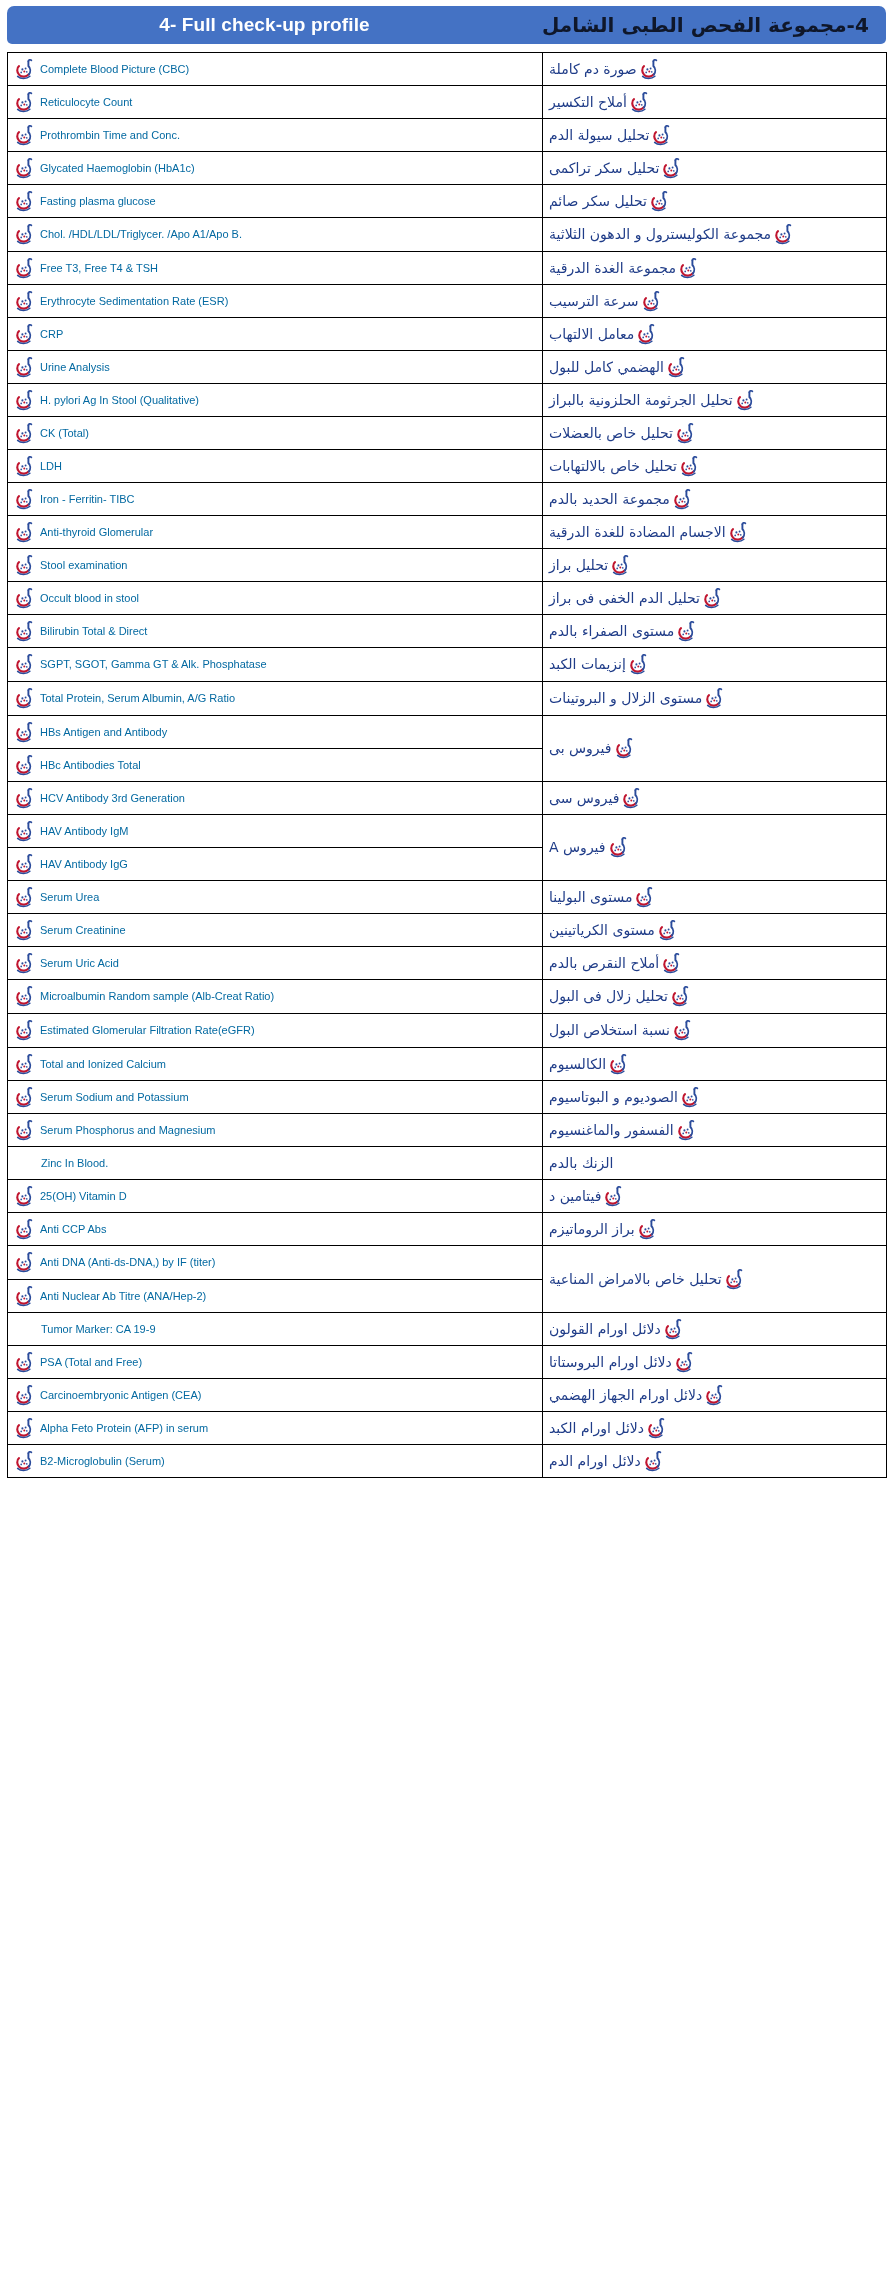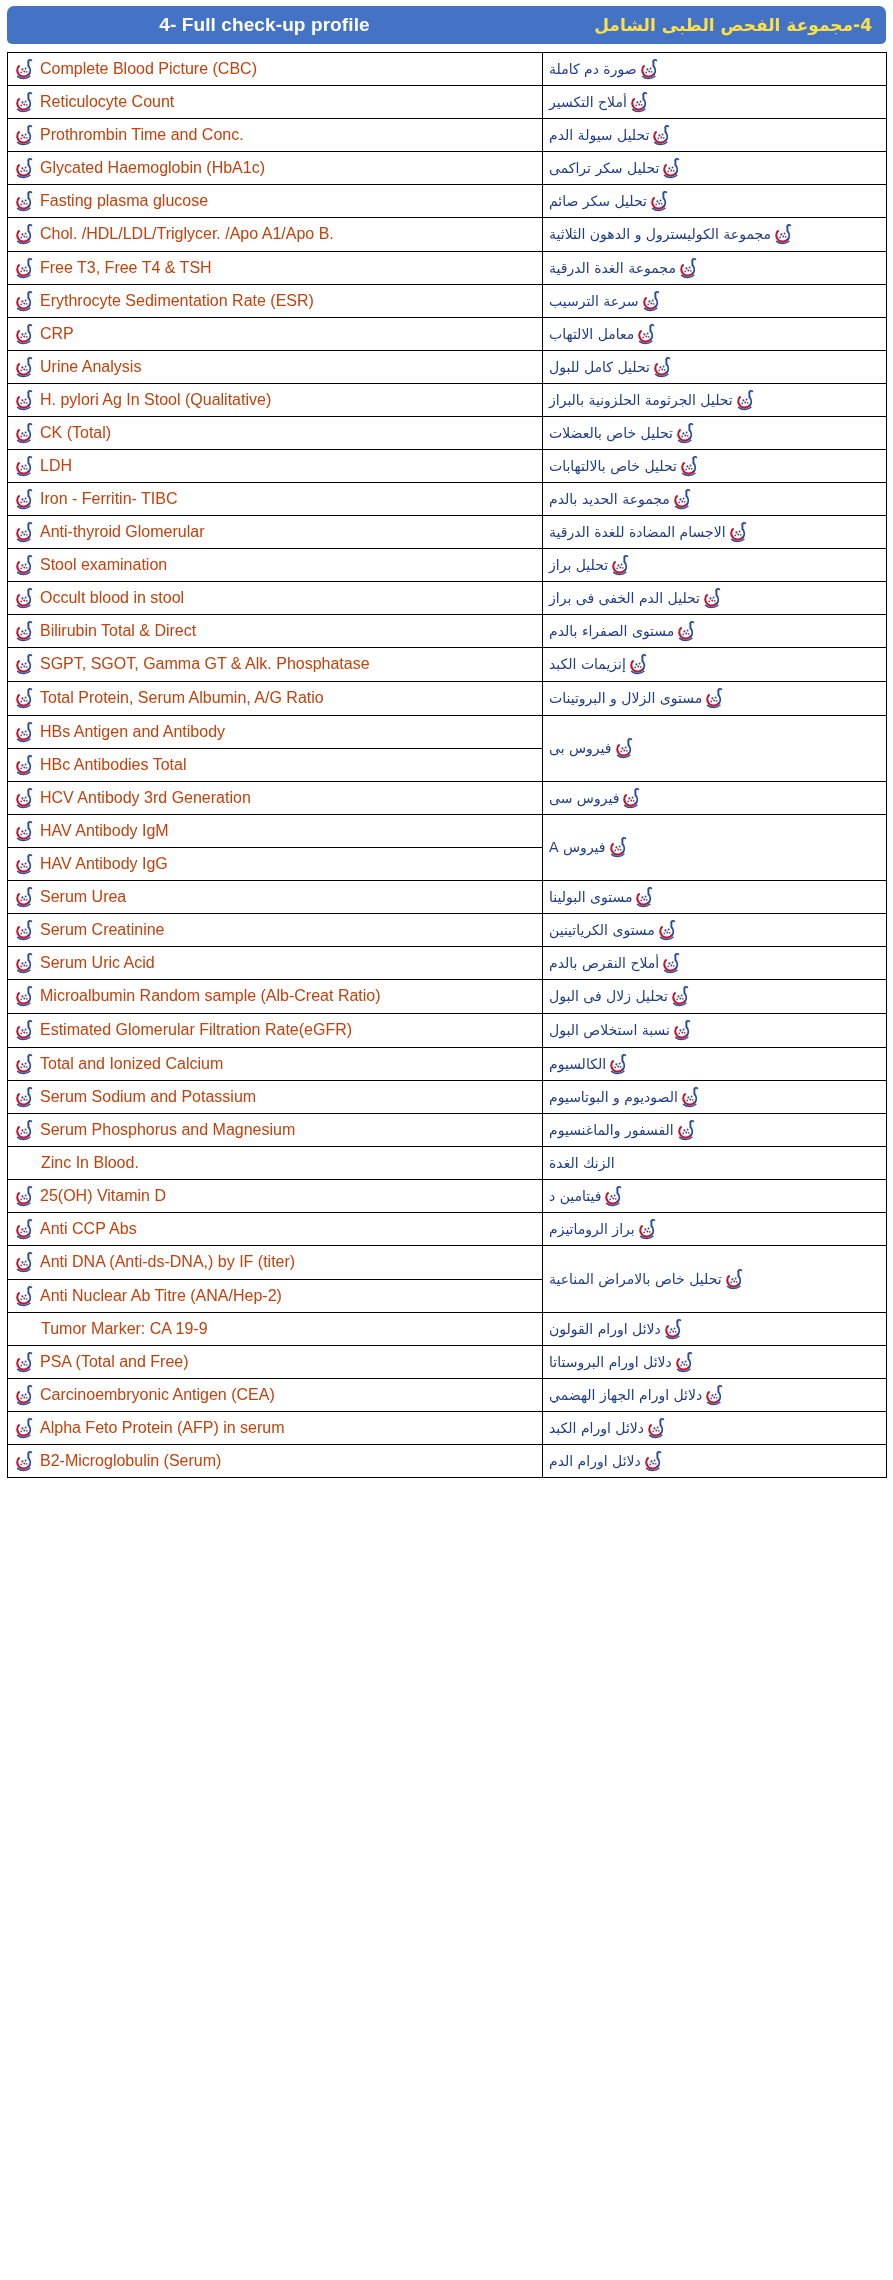--- a/index.html
+++ b/index.html
@@ -38,24 +38,24 @@
     color:#ffffff;
     font-size:19px;
     font-weight:bold;
     text-align:center;
     letter-spacing:.1px;
     padding-right:20px;
     box-sizing:border-box;
   }
   .banner-ar{
     flex:1 1 auto;
-    color:#fde047;
-    font-size:17px;
+    color:#0f172a;
+    font-size:20px;
     font-weight:bold;
-    text-align:right;
+    text-align:left;
     direction:rtl;
     padding-right:14px;
     box-sizing:border-box;
     font-family:"DejaVu Sans","Liberation Sans",sans-serif;
   }
 
   
   table.profile{
     border-collapse:collapse;
     width:879px;
@@ -73,22 +73,22 @@
 
   
   .en-cell{
     height:32px;
     display:flex;
     align-items:center;
     padding:0 6px 0 7px;
     box-sizing:border-box;
   }
   .en-text{
-    color:#c2410c;
-    font-size:16px;
+    color:#0369a1;
+    font-size:11px;
     line-height:1.15;
     white-space:nowrap;
     padding-left:4px;
     text-align:right;
   }
   .en-text.noicon{ padding-left:26px; }
 
   
   .ar-cell{
     height:32px;
@@ -511,21 +511,21 @@
                   <path d="M13.8 16.6 C15.9 13.9 15.6 10.2 13.4 8.0 L13.4 3.3" fill="none" stroke="#2a4b9b" stroke-width="1.9" stroke-linecap="round"></path>
                   <path d="M13.4 3.3 C13.4 1.6 15.5 1.3 16.4 2.4" fill="none" stroke="#2a4b9b" stroke-width="1.7" stroke-linecap="round"></path>
                   <circle cx="7.4" cy="11.4" r="1.05" fill="#2a4b9b"></circle>
                   <circle cx="10.6" cy="10.5" r="0.95" fill="#2a4b9b"></circle>
                   <circle cx="9.3" cy="13.6" r="1.0" fill="#c0152f"></circle>
                   <circle cx="6.2" cy="14.4" r="0.85" fill="#2a4b9b"></circle>
                   <circle cx="11.8" cy="13.9" r="0.8" fill="#2a4b9b"></circle>
                   <path d="M2.6 18.4 C5.6 21.2 11.6 21.3 14.9 18.3" fill="none" stroke="#2a4b9b" stroke-width="1.5" stroke-linecap="round"></path>
                 </svg>
               </span>
-              <span class="ar-text">تحليل كامل للبول</span>
+              <span class="ar-text">الهضمي كامل للبول</span>
             </div>
           </td>
         </tr>
         <tr>
           <td>
             <div class="en-cell">
               <span class="icon">
                 <svg viewBox="0 0 21 23" xmlns="http://www.w3.org/2000/svg">
                   <path d="M4.0 8.2 C1.6 10.0 1.6 14.6 4.3 17.0 C6.9 19.4 11.6 19.1 13.6 16.4" fill="none" stroke="#c0152f" stroke-width="2.1" stroke-linecap="round"></path>
                   <path d="M13.8 16.6 C15.9 13.9 15.6 10.2 13.4 8.0 L13.4 3.3" fill="none" stroke="#2a4b9b" stroke-width="1.9" stroke-linecap="round"></path>
@@ -1365,21 +1365,21 @@
           </td>
         </tr>
         <tr>
           <td>
             <div class="en-cell">
               <span class="en-text noicon">Zinc In Blood.</span>
             </div>
           </td>
           <td>
             <div class="ar-cell">
-              <span class="ar-text noicon">الزنك الغدة</span>
+              <span class="ar-text noicon">الزنك بالدم</span>
             </div>
           </td>
         </tr>
         <tr>
           <td>
             <div class="en-cell">
               <span class="icon">
                 <svg viewBox="0 0 21 23" xmlns="http://www.w3.org/2000/svg">
                   <path d="M4.0 8.2 C1.6 10.0 1.6 14.6 4.3 17.0 C6.9 19.4 11.6 19.1 13.6 16.4" fill="none" stroke="#c0152f" stroke-width="2.1" stroke-linecap="round"></path>
                   <path d="M13.8 16.6 C15.9 13.9 15.6 10.2 13.4 8.0 L13.4 3.3" fill="none" stroke="#2a4b9b" stroke-width="1.9" stroke-linecap="round"></path>

